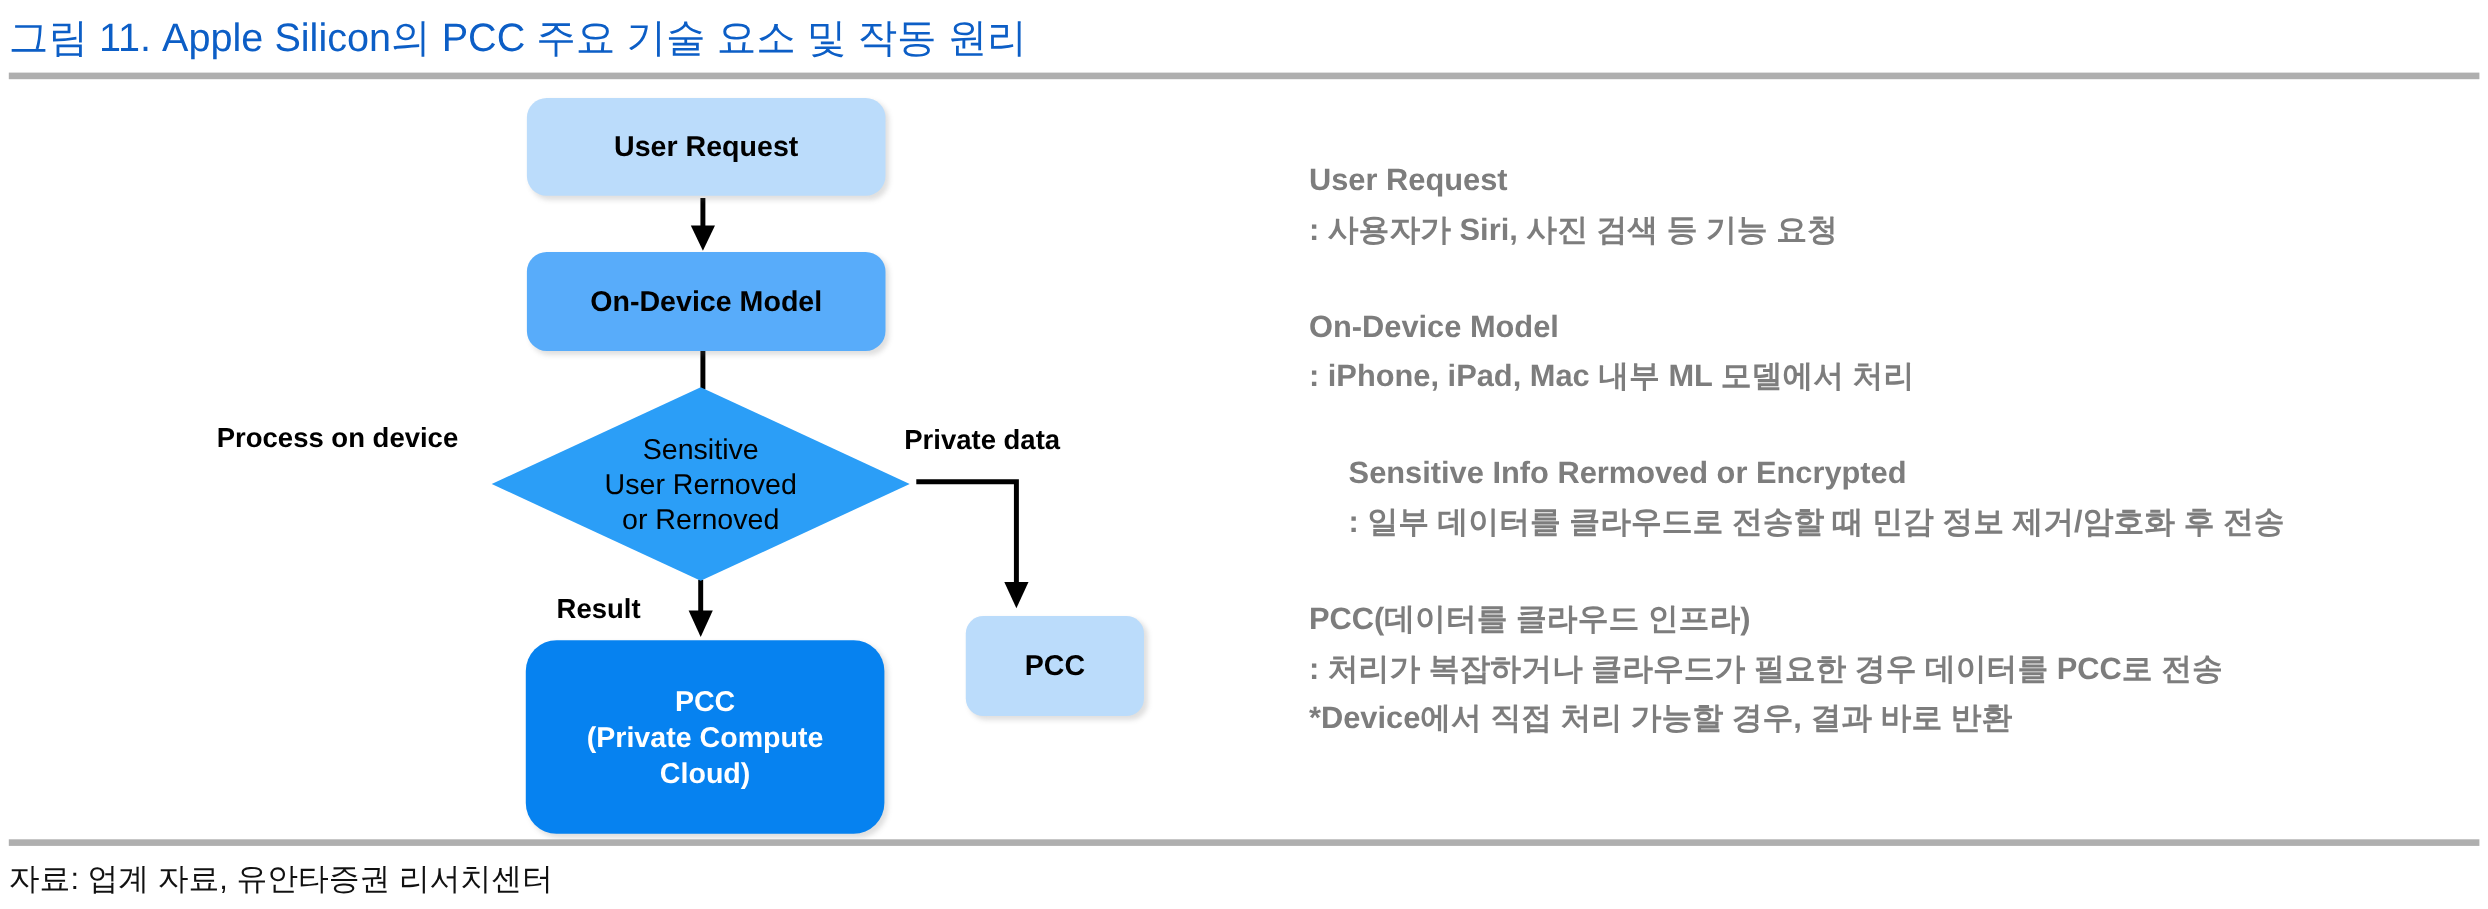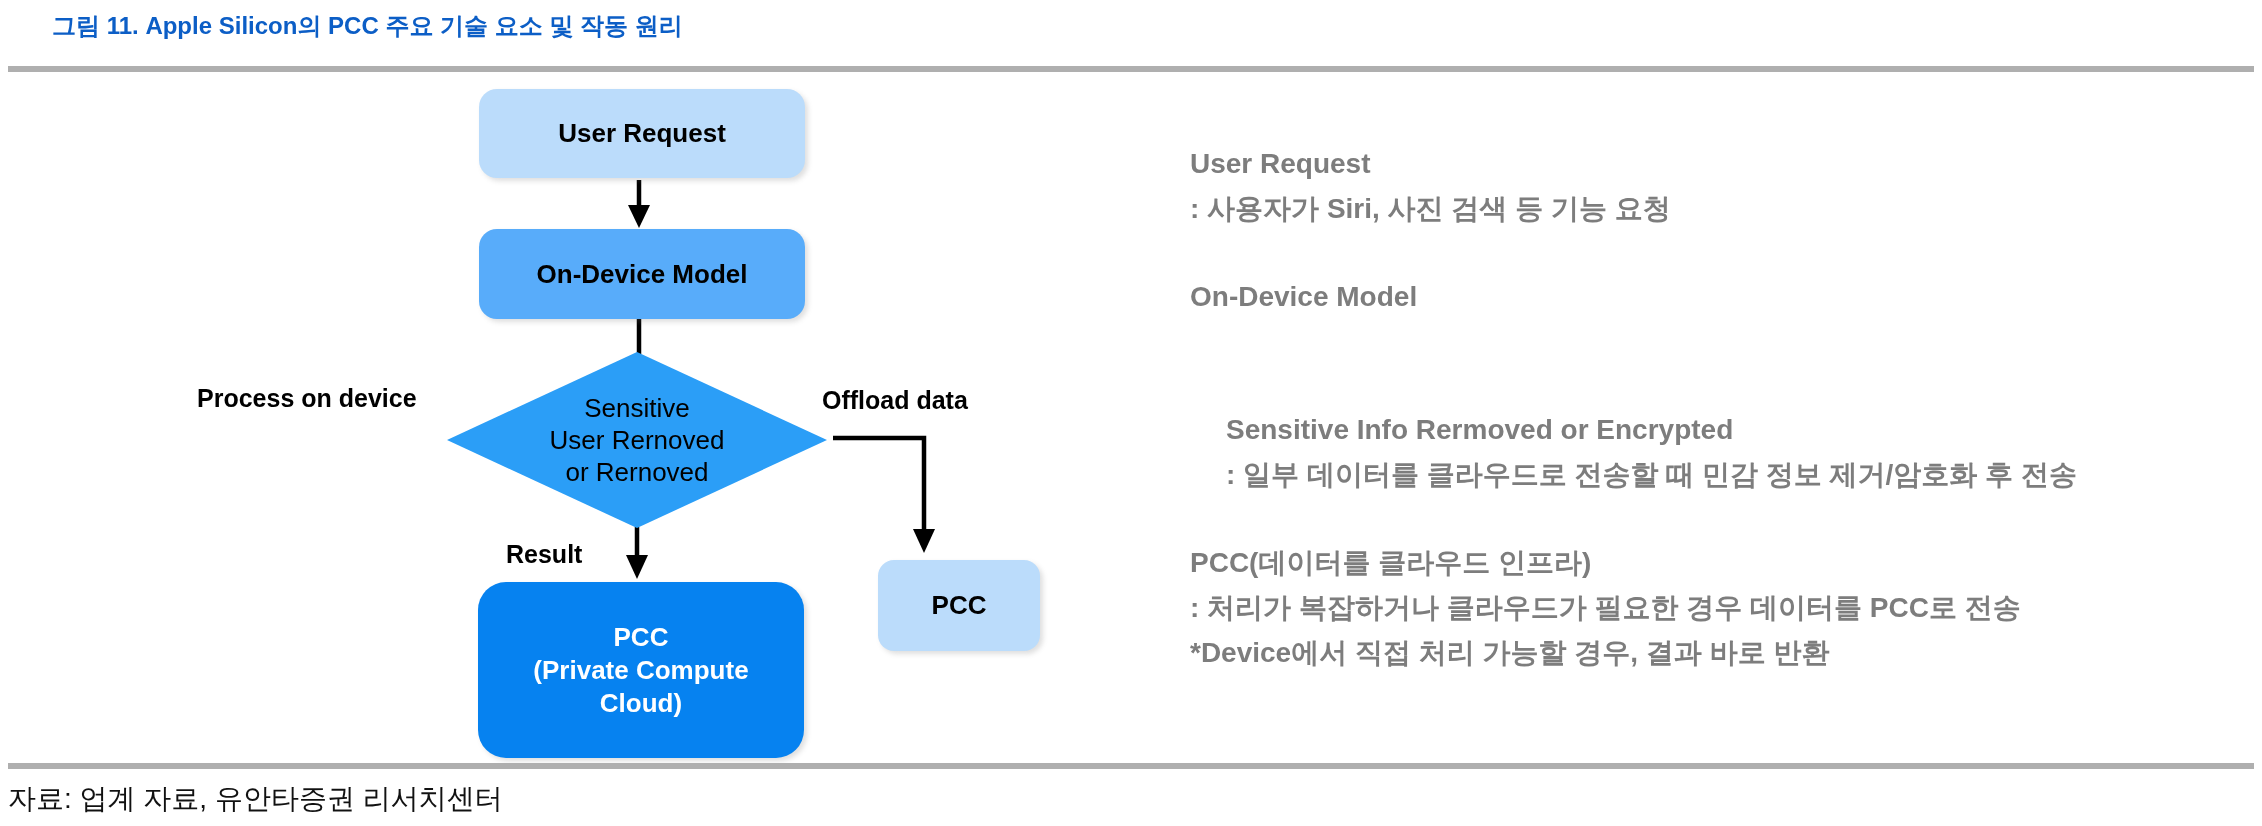--- a/index.html
+++ b/index.html
@@ -1,20 +1,20 @@
 <!DOCTYPE html>
 <html><head>
 <meta charset="utf-8">
 <style>
   html,body{margin:0;padding:0;background:#fff;}
   body{width:2262px;height:826px;position:relative;overflow:hidden;
        font-family:"Liberation Sans","DejaVu Sans",sans-serif;}
   .abs{position:absolute;}
 
-  .fig-title{left:8px;top:10px;font-size:24px;font-weight:700;color:#0C5EC6;white-space:nowrap;margin-left:44px;}
+  .fig-title{left:8px;top:10px;font-size:36px;font-weight:400;color:#0C5EC6;white-space:nowrap;}
   .rule{left:8px;width:2246px;height:6px;background:#AFAFAF;}
   .rule-top{top:66px;}
   .rule-bottom{top:763px;}
   .source-note{left:8px;top:780px;font-size:28px;font-weight:500;color:#111;white-space:nowrap;}
 
   .node{box-sizing:border-box;display:flex;align-items:center;justify-content:center;
         text-align:center;font-weight:700;color:#000;box-shadow:3px 3px 5px rgba(110,110,110,0.22);}
   .node-user{left:479px;top:89px;width:326px;height:89px;background:#BBDCFB;border-radius:18px;font-size:26px;}
   .node-ondevice{left:479px;top:229px;width:326px;height:90px;background:#58ACFA;border-radius:18px;font-size:26px;}
   .node-pcc-main{left:478px;top:582px;width:326px;height:176px;background:#0682F0;border-radius:28px;
@@ -81,30 +81,31 @@
     <div>(Private Compute</div>
     <div>Cloud)</div>
   </div>
 </div>
 
 <div class="abs node node-pcc-small">
   <span>PCC</span>
 </div>
 
 <div class="abs flow-label lbl-process">Process on device</div>
-<div class="abs flow-label lbl-offload">Offload data</div>
+<div class="abs flow-label lbl-offload">Private data</div>
 <div class="abs flow-label lbl-result">Result</div>
 
 <div class="abs ann ann-1">
   <div>User Request</div>
   <div>: 사용자가 Siri, 사진 검색 등 기능 요청</div>
 </div>
 
 <div class="abs ann ann-2">
   <div>On-Device Model</div>
+  <div>: iPhone, iPad, Mac 내부 ML 모델에서 처리</div>
 </div>
 
 <div class="abs ann ann-3">
   <div>Sensitive Info Rermoved or Encrypted</div>
   <div>: 일부 데이터를 클라우드로 전송할 때 민감 정보 제거/암호화 후 전송</div>
 </div>
 
 <div class="abs ann ann-4">
   <div>PCC(데이터를 클라우드 인프라)</div>
   <div>: 처리가 복잡하거나 클라우드가 필요한 경우 데이터를 PCC로 전송</div>

